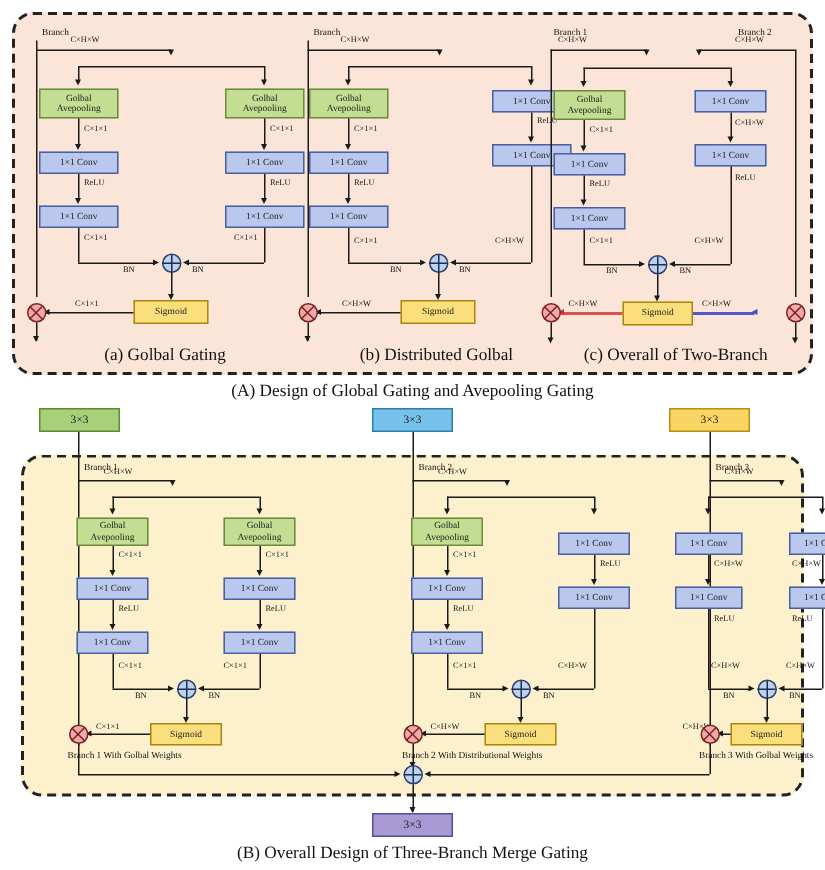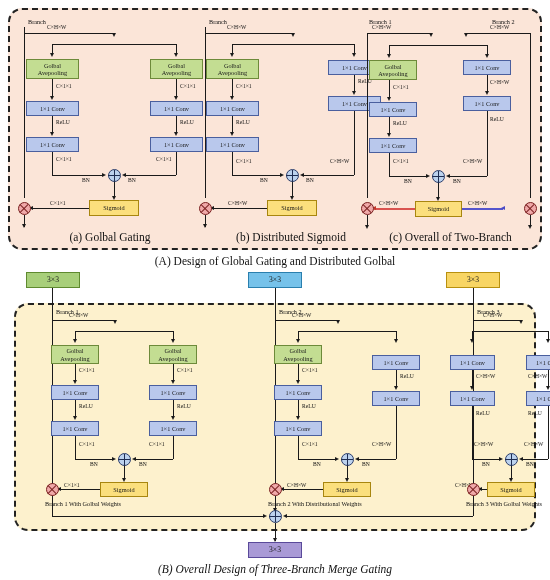--- a/index.html
+++ b/index.html
@@ -185,21 +185,21 @@
     <div class="arw aleft" style="left:210px;top:205.5px;"></div>
     <div class="lab" style="left:228px;top:200px;">C×H×W</div>
 
     <div class="op opmul" style="left:198.5px;top:201.5px;">
         <i class="a"></i>
         <i class="b"></i>
       </div>
     <div class="ln v" style="left:205px;top:214.5px;height:12px;"></div>
     <div class="arw adown" style="left:202.5px;top:224px;"></div>
 
-    <div class="cap" style="left:196px;top:231px;width:190px;">(b) Distributed Sigmoid</div>
+    <div class="cap" style="left:196px;top:231px;width:190px;">(b) Distributed Golbal</div>
   </div>
 
   <div>
     <div class="brlab" style="left:369px;top:18px;">Branch 1</div>
     <div class="brlab" style="left:492px;top:18px;">Branch 2</div>
     <div class="ln v" style="left:367px;top:33px;height:165px;"></div>
     <div class="ln v" style="left:530px;top:33px;height:165px;"></div>
     <div class="ln h" style="left:367px;top:33px;width:64px;"></div>
     <div class="ln h" style="left:466px;top:33px;width:64px;"></div>
     <div class="lab" style="left:372px;top:24px;">C×H×W</div>
@@ -267,21 +267,21 @@
     <div class="op opmul" style="left:523.5px;top:202px;">
         <i class="a"></i>
         <i class="b"></i>
       </div>
     <div class="ln v" style="left:530px;top:215px;height:12px;"></div>
     <div class="arw adown" style="left:527.5px;top:224.5px;"></div>
 
     <div class="cap" style="left:368px;top:231px;width:165px;">(c) Overall of Two-Branch</div>
   </div>
 
-  <div class="cap capbig" style="left:0px;top:255px;width:550px;">(A)  Design of Global Gating and Distributed Golbal</div>
+  <div class="cap capbig" style="left:0px;top:255px;width:550px;">(A)  Design of Global Gating and Avepooling Gating</div>
 
   <div class="box topgreen topbox" style="left:26px;top:272px;width:54px;height:16px;">3×3</div>
   <div class="box topblue topbox" style="left:248px;top:272px;width:54px;height:16px;">3×3</div>
   <div class="box topyellow topbox" style="left:446px;top:272px;width:54px;height:16px;">3×3</div>
 
   <div class="panel panelB" style="left:14px;top:303px;width:522px;height:228px;"></div>
 
   <div class="ln v" style="left:52px;top:288px;height:22px;"></div>
   <div class="ln v" style="left:275px;top:288px;height:22px;"></div>
   <div class="ln v" style="left:473px;top:288px;height:22px;"></div>
@@ -475,15 +475,15 @@
   </div>
 
   <div class="op opadd" style="left:268.5px;top:509.5px;">
       <i class="a"></i>
       <i class="b"></i>
     </div>
   <div class="ln v" style="left:275px;top:522.5px;height:18px;"></div>
   <div class="arw adown" style="left:272.5px;top:538px;"></div>
   <div class="box purple topbox" style="left:248px;top:542px;width:54px;height:16px;">3×3</div>
 
-  <div class="cap capbig" style="left:0px;top:563px;width:550px;font-style:italic;">(B) Overall Design of Three-Branch Merge Gating</div>
+  <div class="cap capbig" style="left:0px;top:563px;width:550px;">(B) Overall Design of Three-Branch Merge Gating</div>
 
 </div>
 
 </body></html>

